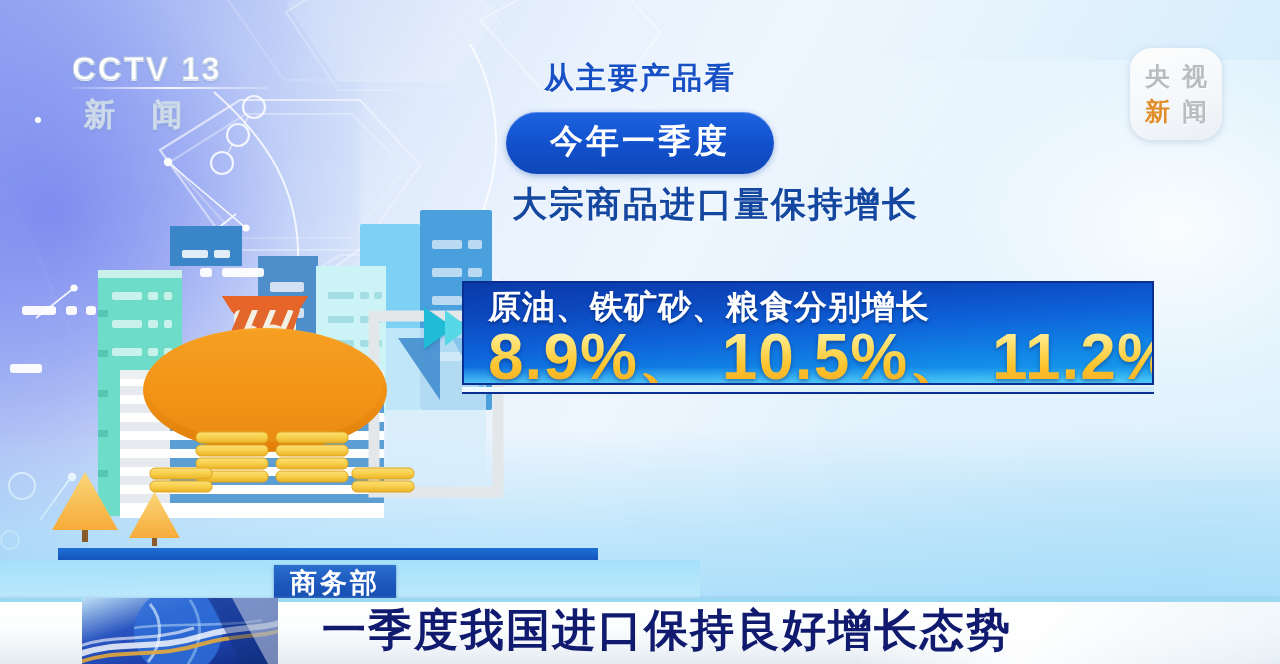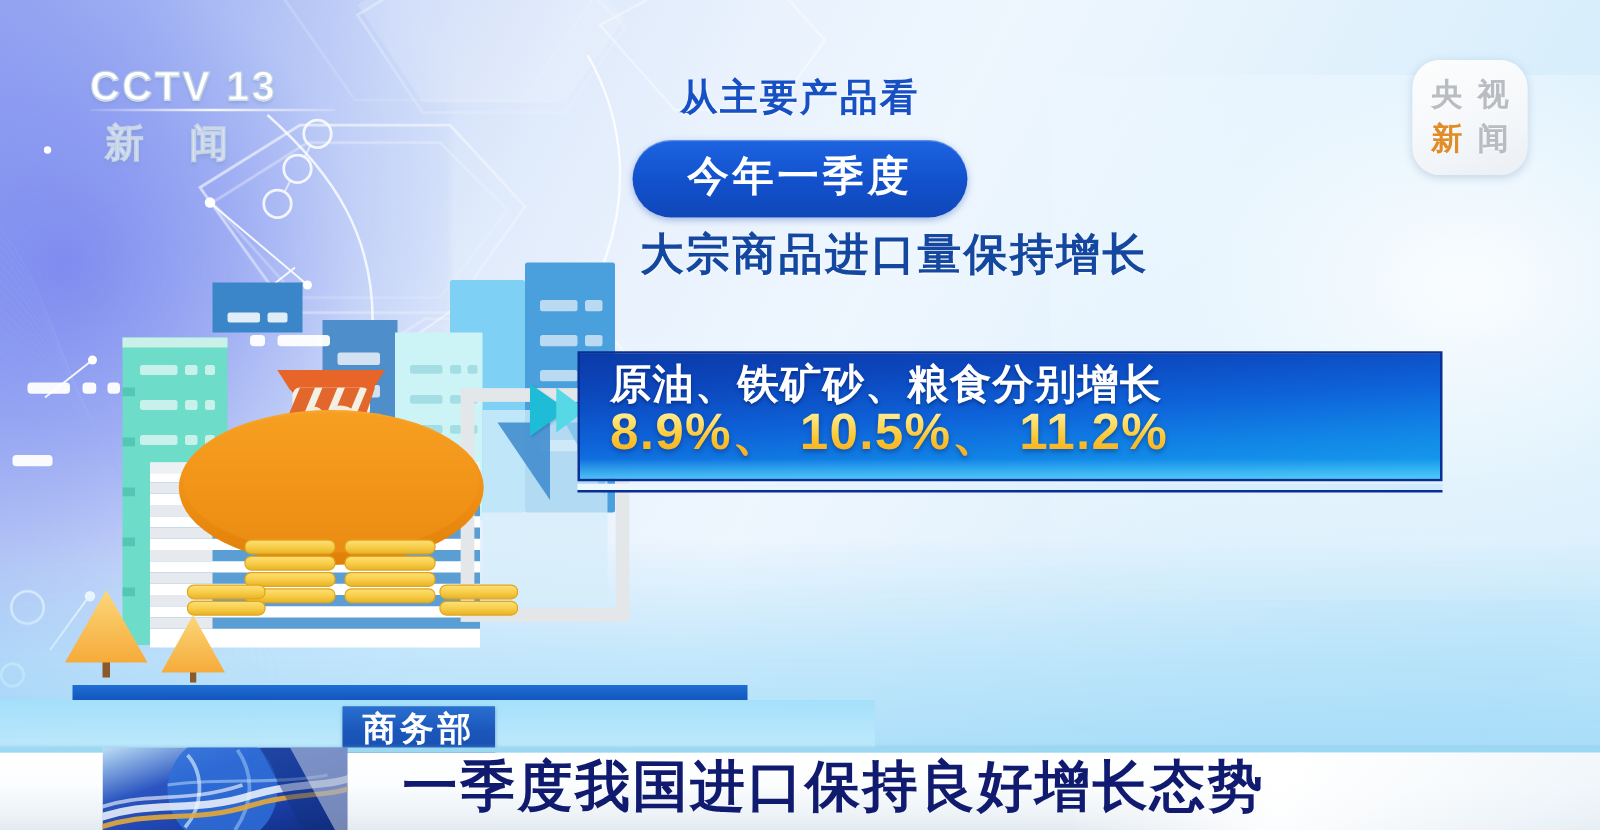--- a/index.html
+++ b/index.html
@@ -170,21 +170,21 @@
   .banner-line1{
     position:relative; z-index:2;
     font-size:33px; font-weight:700; letter-spacing:1px;
     color:#ffffff;
     text-shadow:0 2px 3px rgba(4,30,90,.55);
     line-height:1.16;
   }
   .banner-line2{
     position:relative; z-index:2;
     margin-top:-2px;
-    font-size:41px; font-weight:700;
+    font-size:64px; font-weight:700;
     line-height:1.06;
     letter-spacing:1px;
     background:linear-gradient(180deg,#fff6c0 0%,#ffe271 28%,#fcc32c 62%,#f5a623 100%);
     -webkit-background-clip:text; background-clip:text;
     color:transparent;
     filter:drop-shadow(0 2px 2px rgba(6,34,100,.45));
     white-space:nowrap;
   }
   .banner-underline{
     width:692px; height:7px; margin-top:2px;

